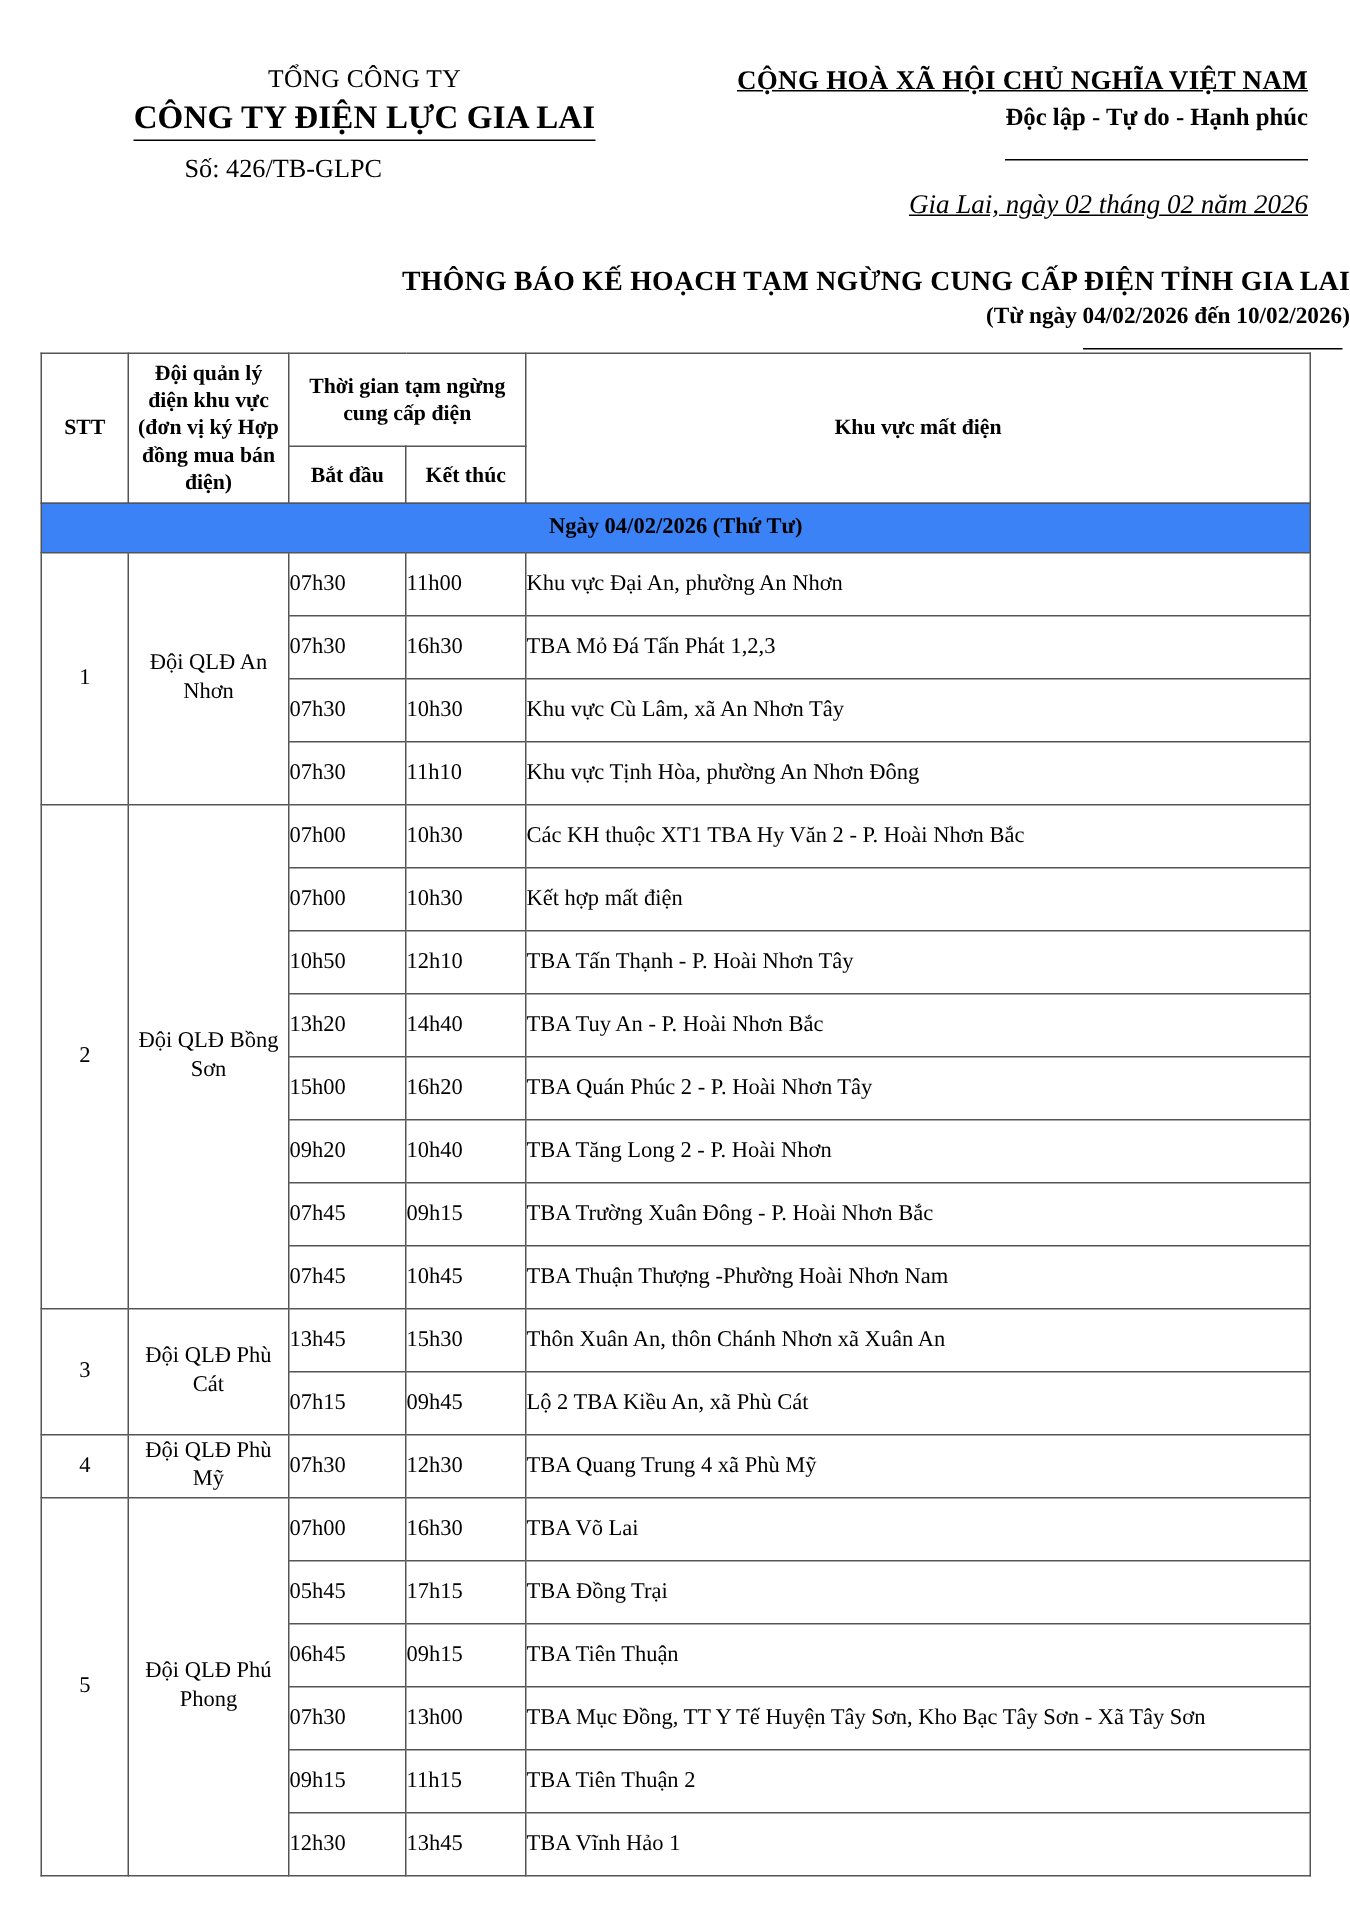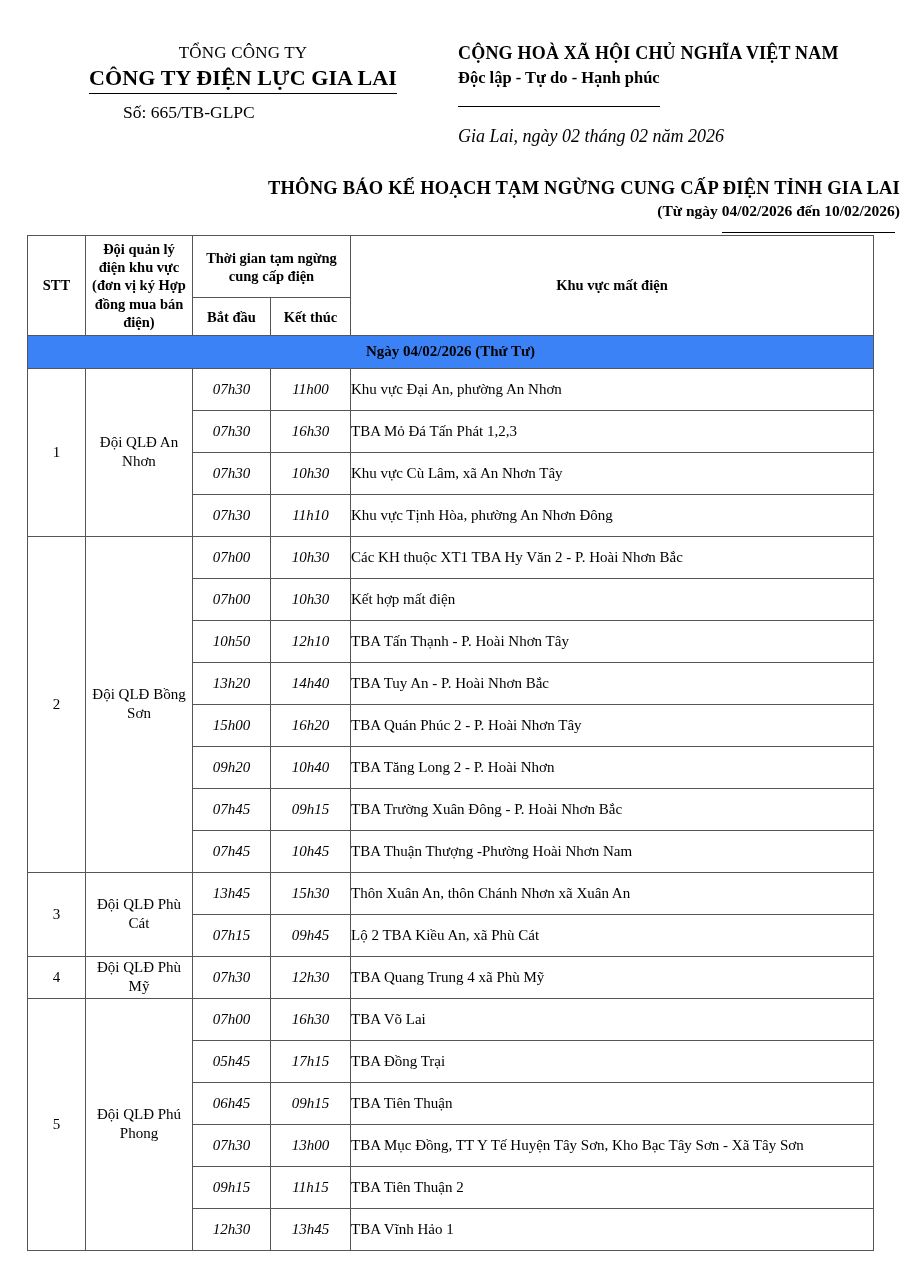--- a/index.html
+++ b/index.html
@@ -30,22 +30,23 @@
     padding: 42px 28px 0 28px;
     box-sizing: border-box;
   }
   .hdr-left {
     width: 430px;
     text-align: center;
     line-height: 1.28;
   }
   .hdr-right {
     flex: 1;
-    text-align: left;
+    text-align: right;
     line-height: 1.28;
+    text-decoration: underline;
   }
   .org-line1, .org-line2 {
     font-size: 17px;
     letter-spacing: 0.2px;
   }
   .org-line3 {
     font-size: 22px;
     font-weight: bold;
     display: inline-block;
     border-bottom: 1.3px solid #000;
@@ -139,42 +140,41 @@
     text-align: center;
     font-size: 15px;
   }
   td.cell-team {
     text-align: center;
     font-size: 15px;
     line-height: 1.3;
     padding: 2px 3px;
   }
   td.cell-time {
-    text-align: center;
+    text-align: left;
     font-size: 15px;
     height: 41px;
-    font-style: italic;
   }
   td.cell-area {
     text-align: left;
     font-size: 15px;
     padding-left: 8px;
     padding-right: 6px;
   }
 </style>
 </head>
 <body>
 
 <div class="page">
 
   <div class="header">
     <div class="hdr-left">
       <div class="org-line1">TỔNG CÔNG TY</div>
       <div><span class="org-line3">CÔNG TY ĐIỆN LỰC GIA LAI</span></div>
-      <div class="doc-no">Số: 665/TB-GLPC</div>
+      <div class="doc-no">Số: 426/TB-GLPC</div>
     </div>
     <div class="hdr-right">
       <div class="nation-line1">CỘNG HOÀ XÃ HỘI CHỦ NGHĨA VIỆT NAM</div>
       <div><span class="nation-line2">Độc lập - Tự do - Hạnh phúc</span></div>
       <div class="place-date">Gia Lai, ngày 02 tháng 02 năm 2026</div>
     </div>
   </div>
 
   <div class="title-block">
     <div class="title-main">THÔNG BÁO KẾ HOẠCH TẠM NGỪNG CUNG CẤP ĐIỆN TỈNH GIA LAI</div>

